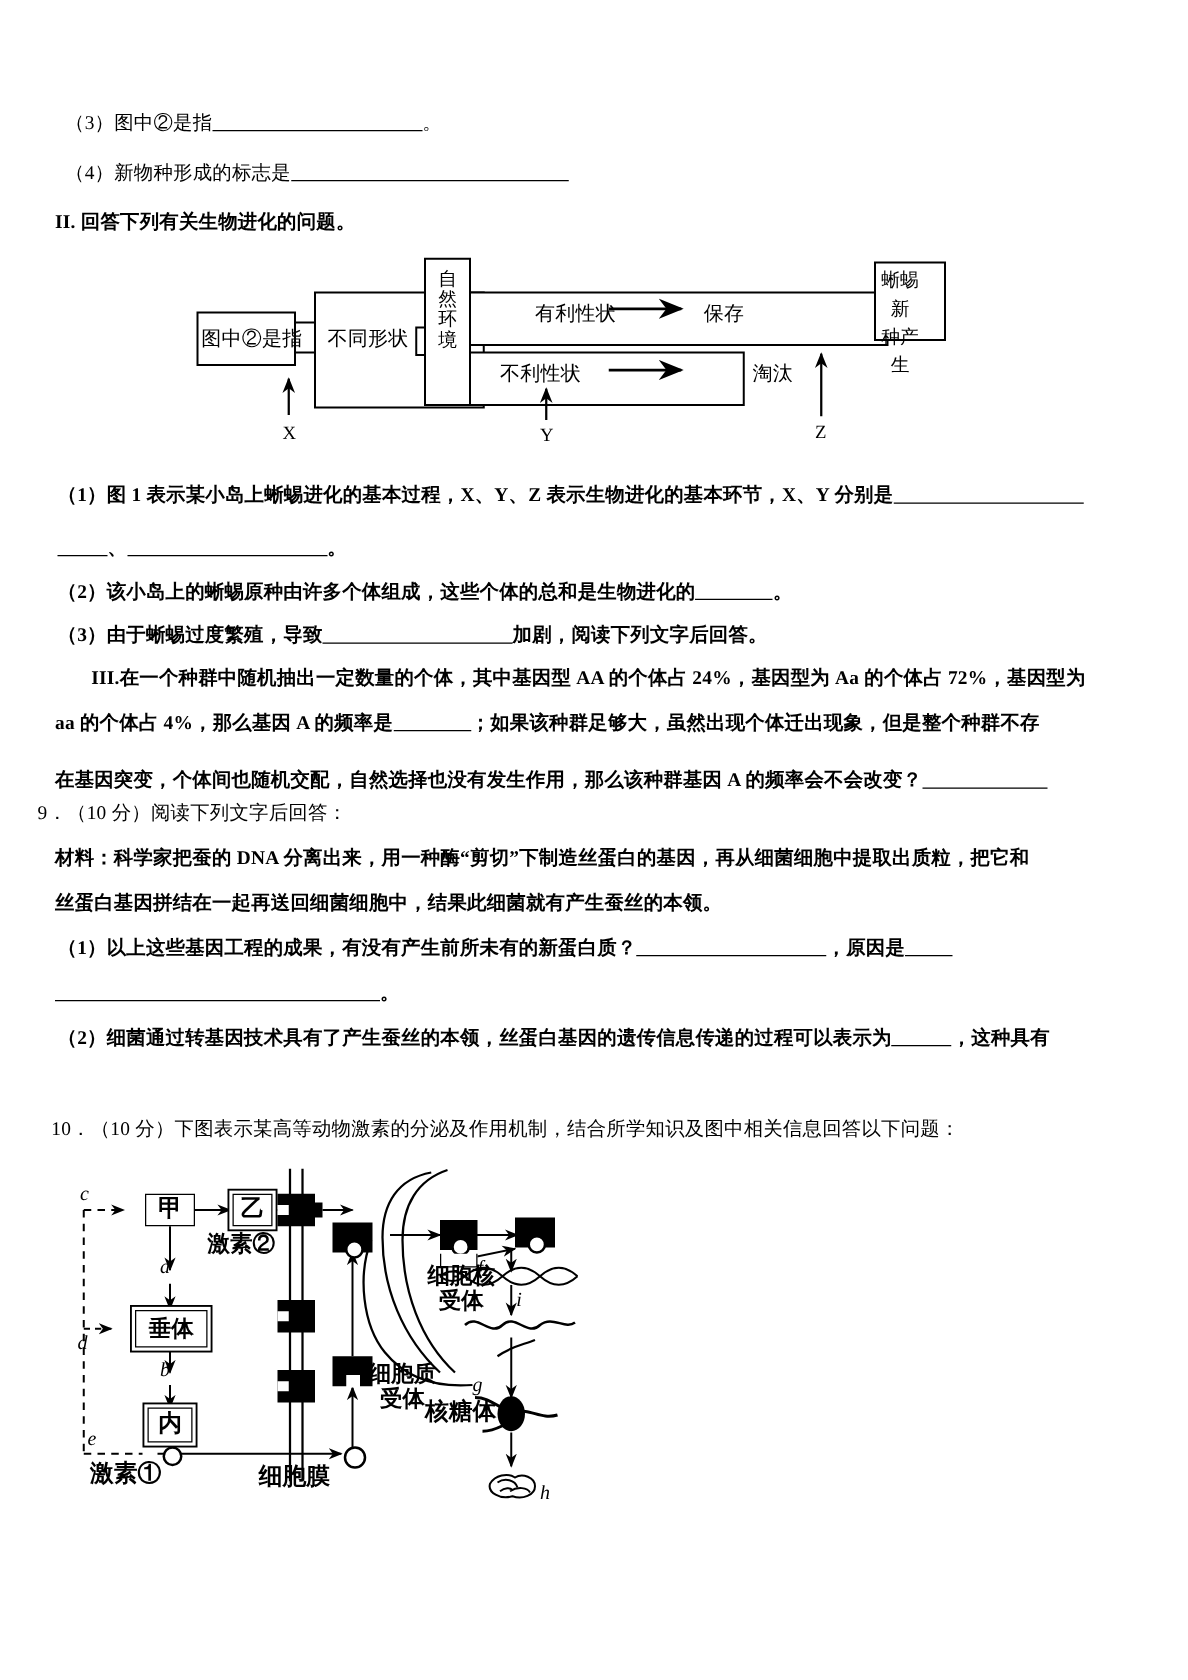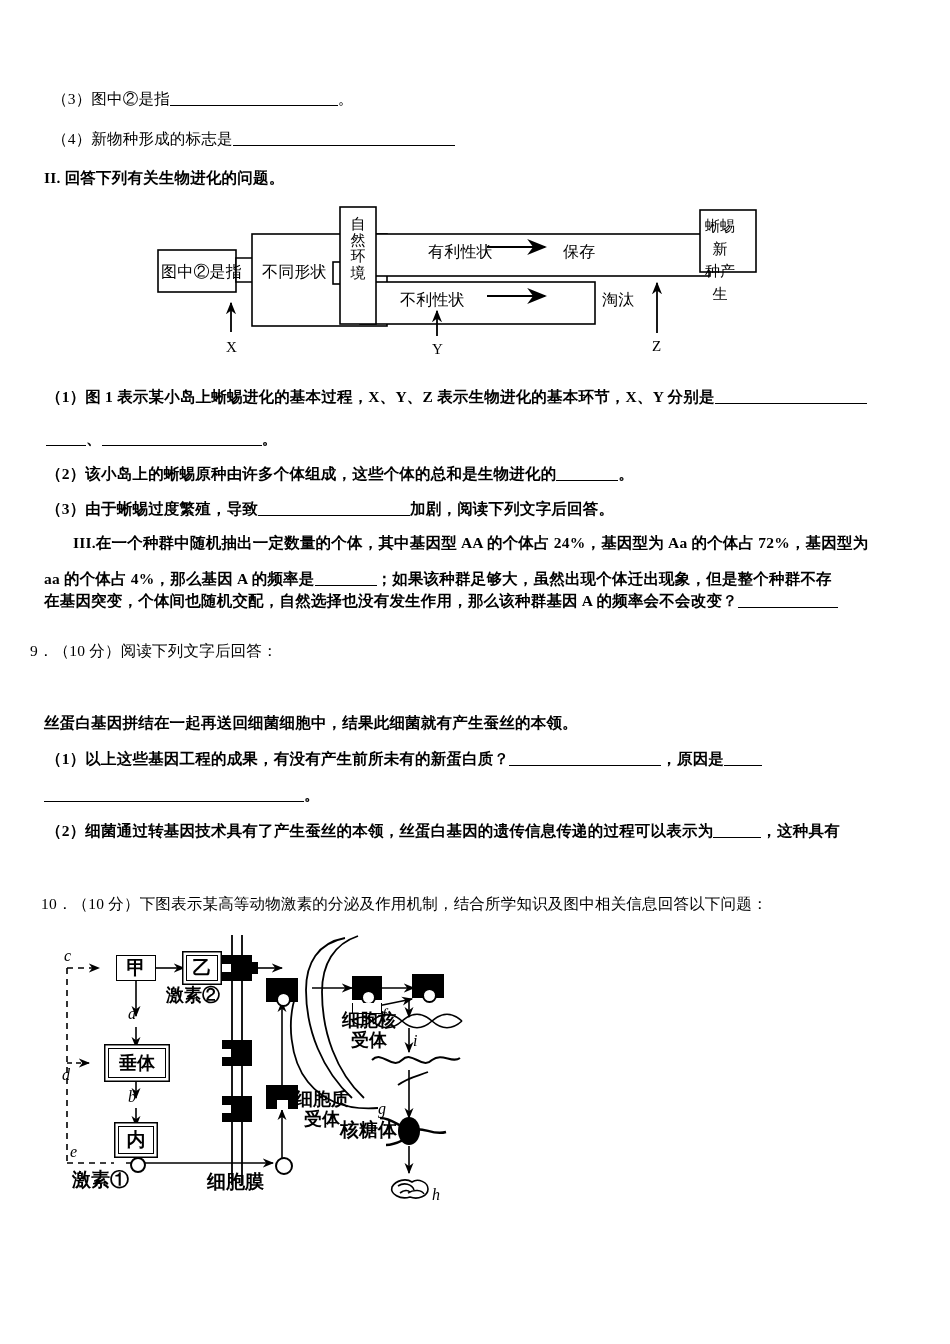--- a/index.html
+++ b/index.html
@@ -144,21 +144,21 @@
     <div>环</div>
     <div>境</div>
   </div>
 
   <div class="txt" style="left:400px; top:242px; font-size:16px;margin-left:28px;">有利性状</div>
   <div class="txt" style="left:563px; top:242px; font-size:16px;">保存</div>
   <div class="txt" style="left:400px; top:290px; font-size:16px;">不利性状</div>
   <div class="txt" style="left:602px; top:290px; font-size:16px;">淘汰</div>
 
   <div style="position:absolute; left:702px; top:215px; width:36px; font-size:15px;
-              line-height:1.5; text-align:center; font-family:Liberation Serif, serif;">
+              line-height:1.5; text-align:center; font-family:Liberation Mono, monospace;">
     <div>蜥蜴新</div>
     <div>种产生</div>
   </div>
 
   <div class="txt" style="left:226px; top:338px; font-size:15px;">X</div>
   <div class="txt" style="left:432px; top:340px; font-size:15px;">Y</div>
   <div class="txt" style="left:652px; top:337px; font-size:15px;">Z</div>
 
   <div class="txt bold" style="left:46px; top:388px;">
     <span>（1）图 1 表示某小岛上蜥蜴进化的基本过程，X、Y、Z 表示生物进化的基本环节，X、Y 分别是</span><span class="blank" style="width:152px;"></span>
@@ -174,25 +174,26 @@
   <div class="txt bold" style="left:46px; top:500px;">
     <span>（3）由于蜥蜴过度繁殖，导致</span><span class="blank" style="width:152px;"></span><span>加剧，阅读下列文字后回答。</span>
   </div>
 
   <div class="txt bold" style="left:44px; top:534px;margin-left:29px;">
     <span class="romantag">III.</span><span>在一个种群中随机抽出一定数量的个体，其中基因型 AA 的个体占 24%，基因型为 Aa 的个体占 72%，基因型为</span>
   </div>
   <div class="txt bold" style="left:44px; top:570px;">
     <span>aa 的个体占 4%，那么基因 A 的频率是</span><span class="blank" style="width:62px;"></span><span>；如果该种群足够大，虽然出现个体迁出现象，但是整个种群不存</span>
   </div>
-  <div class="txt bold" style="left:44px; top:592px;">
+  <div class="txt bold" style="left:44px; top:616px;">
     <span>在基因突变，个体间也随机交配，自然选择也没有发生作用，那么该种群基因 A 的频率会不会改变？</span><span class="blank" style="width:100px;"></span>
   </div>
 
   <div class="txt" style="left:30px; top:642px;">9．（10 分）阅读下列文字后回答：</div>
+  <div class="txt bold" style="left:44px; top:678px;">材料：科学家把蚕的 DNA 分离出来，用一种酶“剪切”下制造丝蛋白的基因，再从细菌细胞中提取出质粒，把它和</div>
   <div class="txt bold" style="left:44px; top:714px;">丝蛋白基因拼结在一起再送回细菌细胞中，结果此细菌就有产生蚕丝的本领。</div>
 
   <div class="txt bold" style="left:46px; top:750px;">
     <span>（1）以上这些基因工程的成果，有没有产生前所未有的新蛋白质？</span><span class="blank" style="width:152px;"></span><span>，原因是</span><span class="blank" style="width:38px;"></span>
   </div>
   <div class="txt bold" style="left:44px; top:786px;">
     <span class="blank" style="width:260px;"></span><span>。</span>
   </div>
 
   <div class="txt bold" style="left:46px; top:822px;">

